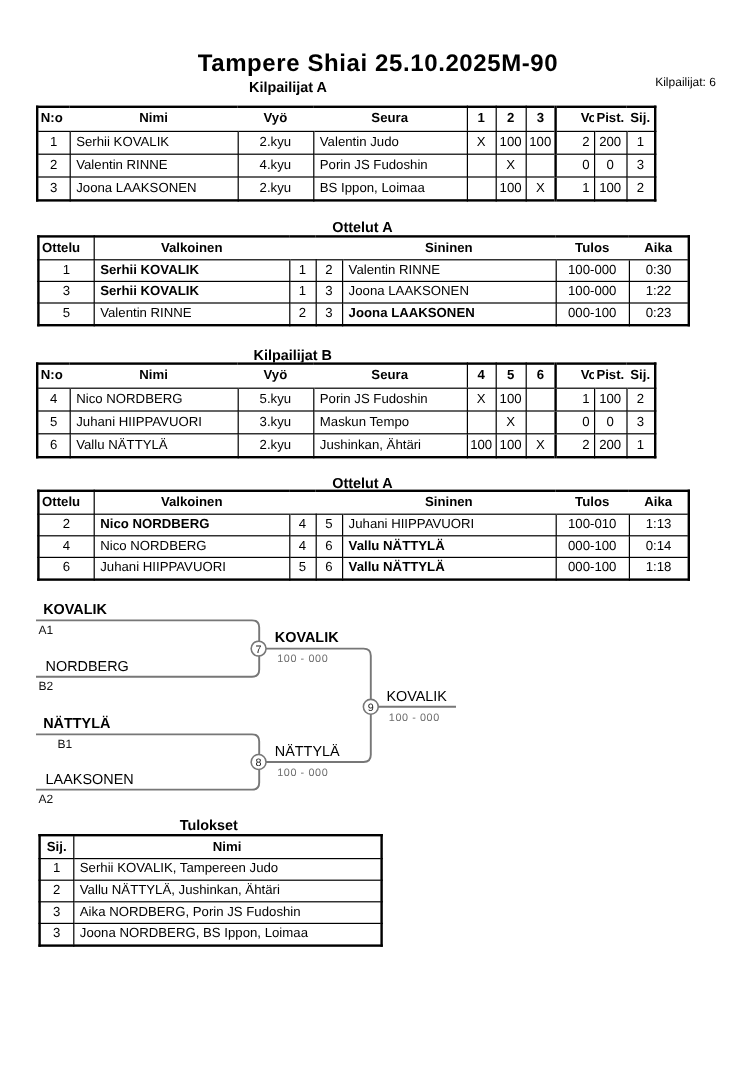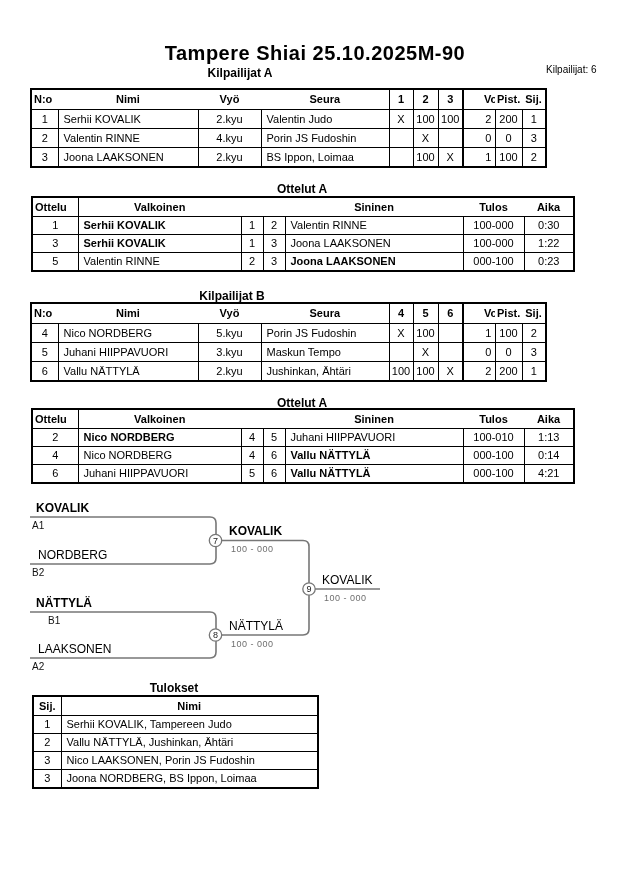--- a/index.html
+++ b/index.html
@@ -158,21 +158,21 @@
       <td class="l">Valentin RINNE</td>
       <td>2</td>
       <td>3</td>
       <td class="l b">Joona LAAKSONEN</td>
       <td>000-100</td>
       <td>0:23</td>
     </tr>
   </tbody>
 </table>
 
-<div class="sec-title" style="left:232px;top:289px">Kilpailijat B</div>
+<div class="sec-title" style="left:244px;top:289px">Kilpailijat B</div>
 <table class="sheet pool" style="left:30px;top:302px;width:515px">
   <colgroup>
       <col style="width:27px">
       <col style="width:140px">
       <col style="width:63px">
       <col style="width:128px">
       <col style="width:24px">
       <col style="width:25px">
       <col style="width:25px">
       <col style="width:32px">
@@ -273,21 +273,21 @@
       <td>000-100</td>
       <td>0:14</td>
     </tr>
     <tr>
       <td>6</td>
       <td class="l">Juhani HIIPPAVUORI</td>
       <td>5</td>
       <td>6</td>
       <td class="l b">Vallu NÄTTYLÄ</td>
       <td>000-100</td>
-      <td>4:21</td>
+      <td>1:18</td>
     </tr>
   </tbody>
 </table>
 
 <div class="bracket">
   <svg width="630" height="196" viewBox="0 0 630 196">
     <path class="bk" d="M30,22 H210 Q216,22 216,28 V63 Q216,69 210,69 H30"></path>
     <path class="bk" d="M216,45.5 H303 Q309,45.5 309,51.5 V94"></path>
     <path class="bk" d="M30,117 H210 Q216,117 216,123 V157 Q216,163 210,163 H30"></path>
     <path class="bk" d="M216,140 H303 Q309,140 309,134 V94"></path>
@@ -331,20 +331,20 @@
     <tr>
       <td>1</td>
       <td class="l">Serhii KOVALIK, Tampereen Judo</td>
     </tr>
     <tr>
       <td>2</td>
       <td class="l">Vallu NÄTTYLÄ, Jushinkan, Ähtäri</td>
     </tr>
     <tr>
       <td>3</td>
-      <td class="l">Nico LAAKSONEN, Porin JS Fudoshin</td>
+      <td class="l">Aika NORDBERG, Porin JS Fudoshin</td>
     </tr>
     <tr>
       <td>3</td>
       <td class="l">Joona NORDBERG, BS Ippon, Loimaa</td>
     </tr>
   </tbody>
 </table>
 
 </body></html>

